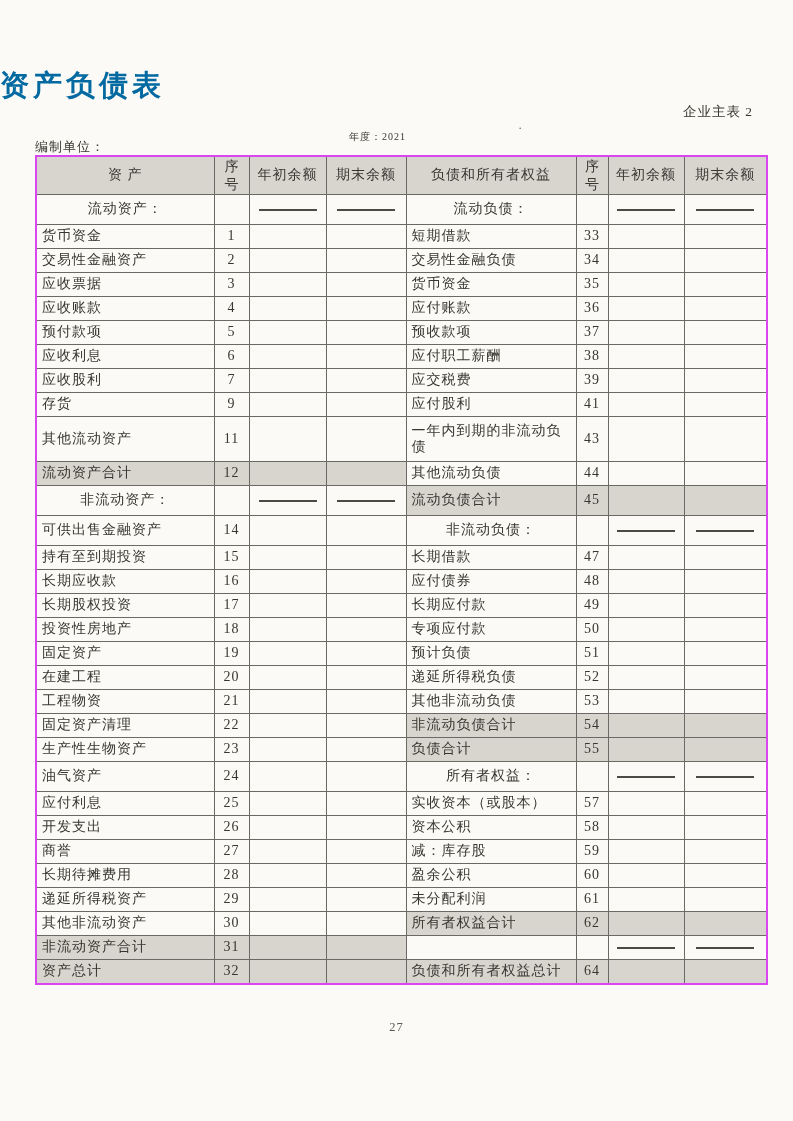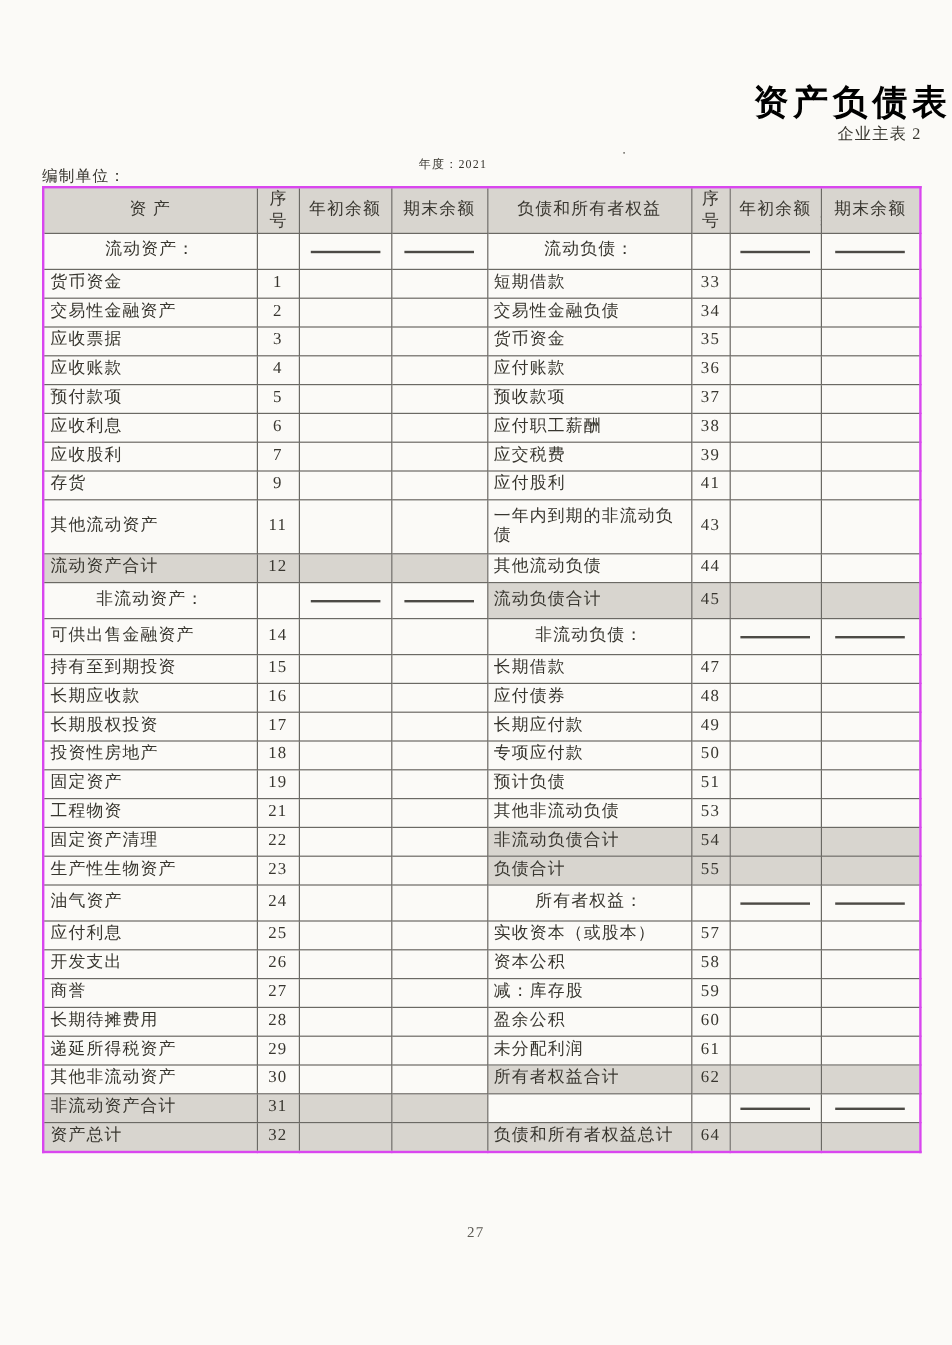--- a/index.html
+++ b/index.html
@@ -15,27 +15,27 @@
     font-family:"Liberation Serif","DejaVu Serif",serif;
     color:var(--ink);
   }
   .sheet{
     position:relative;width:793px;height:1121px;
     background:var(--paper);
     overflow:hidden;
   }
   .doc-title{
     position:absolute;top:66px;left:0;width:100%;
-    text-align:right;
+    text-align:left;
     font-family:"Liberation Sans","DejaVu Sans",sans-serif;
     font-weight:bold;font-size:29px;letter-spacing:4px;
-    color:#000000;
+    color:#0369a1;
   }
   .form-tag{
-    position:absolute;top:103px;right:25px;
+    position:absolute;top:103px;right:40px;
     font-size:13.5px;letter-spacing:1px;text-align:center;
   }
   .unit-label{
     position:absolute;top:126px;right:36px;
     font-size:13px;letter-spacing:1px;margin-top:48px;
   }
   .prepared-by{
     position:absolute;top:138px;left:35px;
     font-size:13px;letter-spacing:1px;text-align:right;
   }
@@ -324,20 +324,30 @@
           <td class="label-cell cell-item">固定资产</td>
           <td class="no-cell">19</td>
           <td class="val-cell"></td>
           <td class="val-cell"></td>
           <td class="label-cell cell-item">预计负债</td>
           <td class="no-cell">51</td>
           <td class="val-cell"></td>
           <td class="val-cell"></td>
         </tr>
         <tr>
+          <td class="label-cell cell-item">在建工程</td>
+          <td class="no-cell">20</td>
+          <td class="val-cell"></td>
+          <td class="val-cell"></td>
+          <td class="label-cell cell-item">递延所得税负债</td>
+          <td class="no-cell">52</td>
+          <td class="val-cell"></td>
+          <td class="val-cell"></td>
+        </tr>
+        <tr>
           <td class="label-cell cell-item">工程物资</td>
           <td class="no-cell">21</td>
           <td class="val-cell"></td>
           <td class="val-cell"></td>
           <td class="label-cell cell-item">其他非流动负债</td>
           <td class="no-cell">53</td>
           <td class="val-cell"></td>
           <td class="val-cell"></td>
         </tr>
         <tr>

